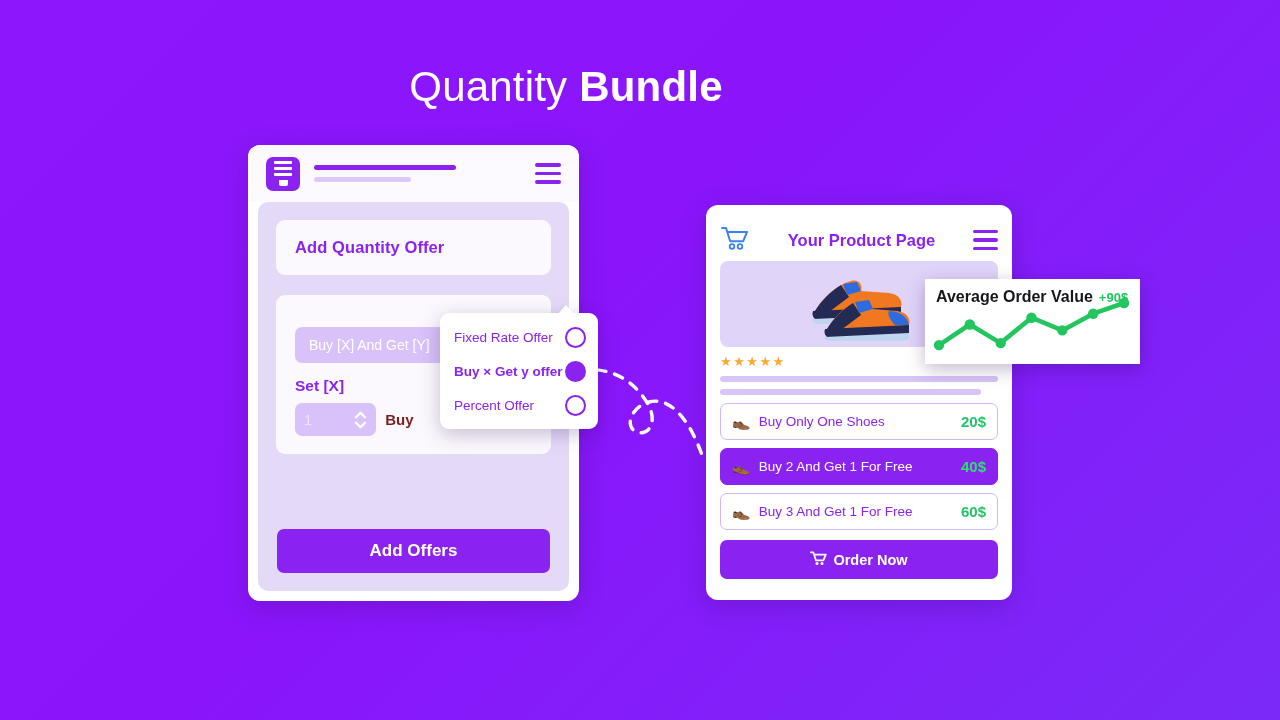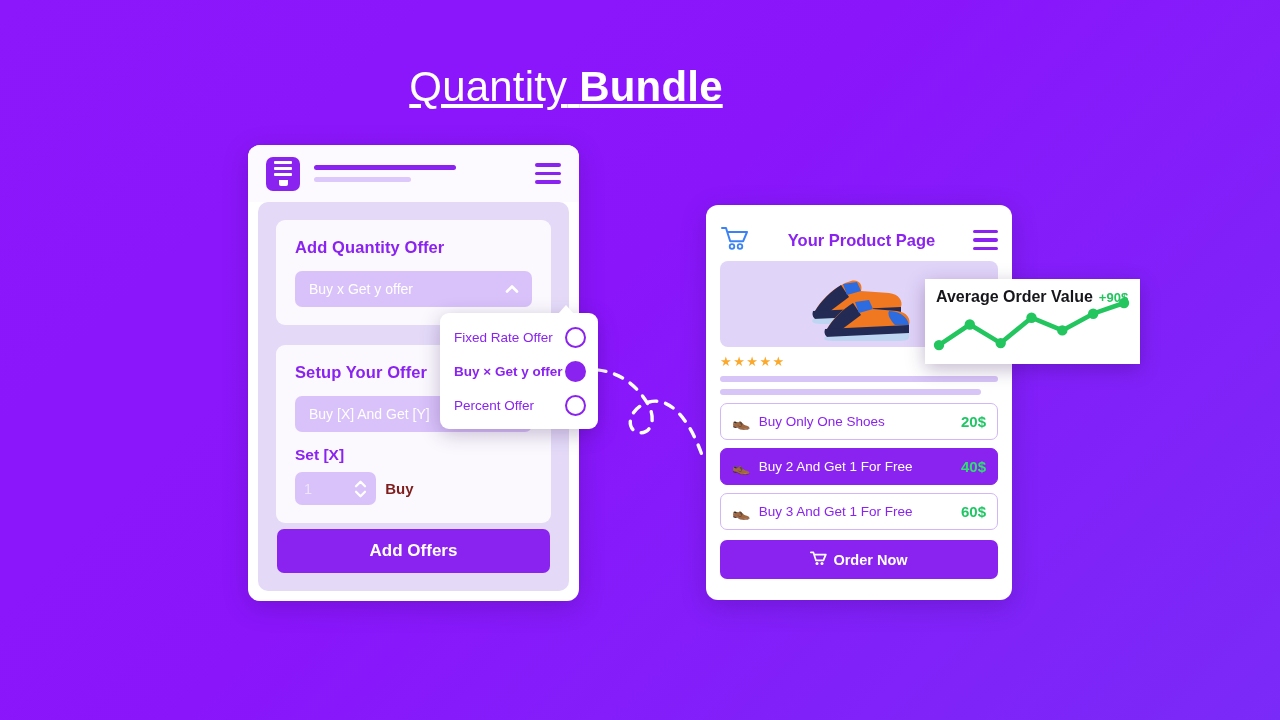--- a/index.html
+++ b/index.html
@@ -13,21 +13,20 @@
   }
 
   
   #page-title {
     position: absolute; top: 62px; left: 0; width: 1132px;
     text-align: center;
     color: #FFFFFF;
     font-size: 42px;
     line-height: 1.2;
     letter-spacing: .2px;
-    text-decoration: underline;
   }
   #page-title .thin { font-weight: 300; }
   #page-title .bold { font-weight: 700; }
 
   
   #admin-panel {
     position: absolute; left: 248px; top: 145px;
     width: 331px; height: 456px;
     background: #FFFFFF;
     border-radius: 12px;
@@ -201,32 +200,23 @@
       <i></i>
         <i></i>
         <i></i>
     </div>
   </div>
 
   <div id="admin-body">
 
     <div class="card">
       <div class="card-title">Add Quantity Offer</div>
-      <div class="field">
-        <span>Buy x Get y offer</span>
-        <span class="chev-up">
-          <svg width="14" height="14" viewBox="0 0 14 14">
-            <path d="M2 9.5 L7 4.5 L12 9.5" fill="none" stroke="#FFFFFF" stroke-width="2.6" stroke-linecap="round" stroke-linejoin="round"></path>
-          </svg>
-        </span>
-      </div>
     </div>
 
     <div class="card" id="card-setup">
-      <div class="card-title">Setup Your Offer</div>
       <div class="field">
         <span>Buy [X] And Get [Y]</span>
       </div>
 
       <div class="set-row">
         <div class="set-col">
           <div class="set-label">Set [X]</div>
           <div class="stepper-wrap">
             <div class="stepper">
               <span class="val">1</span>

